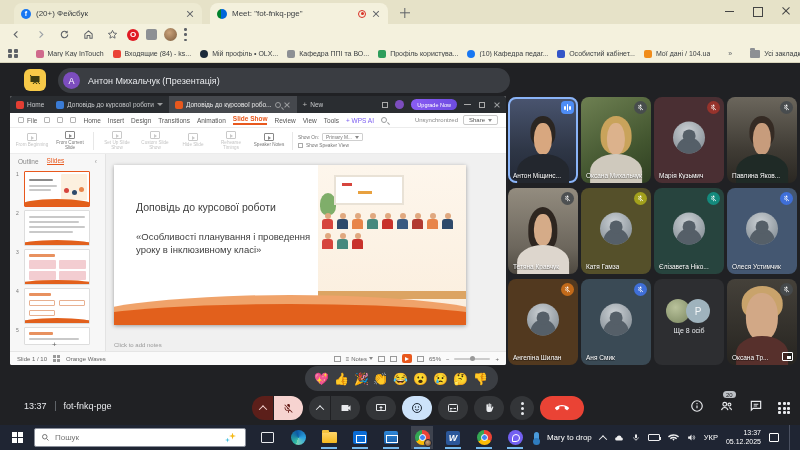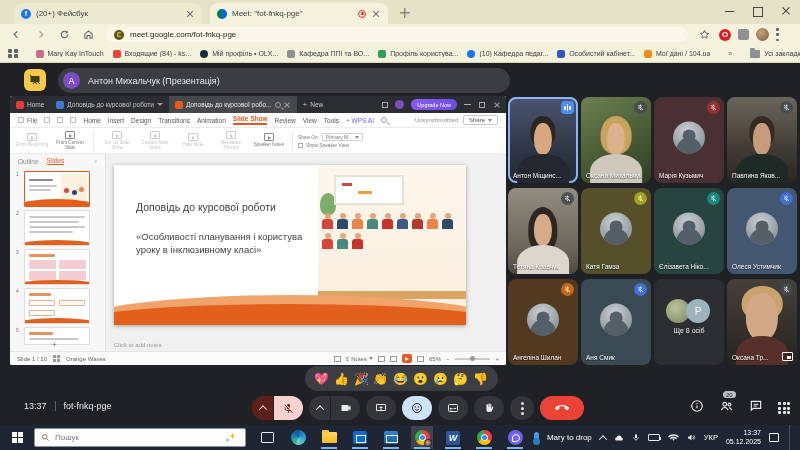--- a/index.html
+++ b/index.html
@@ -294,24 +294,20 @@
       <svg width="11" height="11" viewBox="0 0 24 24">
           <path fill="none" stroke="#5f6368" stroke-width="2.4" d="M19 12a7 7 0 1 1-2-4.9"></path>
           <path fill="#5f6368" d="M19 3v6h-6z"></path>
         </svg>
       </span>
     <span class="navic">
       <svg width="11" height="11" viewBox="0 0 24 24">
           <path fill="none" stroke="#5f6368" stroke-width="2.2" d="M4 11l8-7 8 7v9h-5v-6h-6v6H4z"></path>
         </svg>
       </span>
-    <div class="addr">
-      <span class="site-favi"></span>
-      <span class="url">meet.google.com/fot-fnkq-pge</span>
-    </div>
     <div class="tool-r">
       <span class="navic" style="margin:0">
         <svg width="11" height="11" viewBox="0 0 24 24">
             <path fill="none" stroke="#5f6368" stroke-width="2" d="M12 3l2.7 5.8 6.3.7-4.7 4.3 1.3 6.2L12 16.9 6.4 20l1.3-6.2L3 9.5l6.3-.7z"></path>
           </svg>
         </span>
       <span class="redext">O</span>
       <span class="greyext"></span>
       <span class="uavatar"></span>
       <span class="kebab">
@@ -551,21 +547,21 @@
               <i class="orgline" style="left:4px;top:4px;width:24px"></i>
               <i class="tline" style="left:4px;top:10px;width:50px"></i>
             </div>
           </div>
           <span class="addslide">+</span>
         </div>
 
         <div class="editor">
           <div class="slide">
             <div class="s-title">Доповідь до курсової роботи</div>
-            <div class="s-sub">«Особливості планування і користува уроку в інклюзивному класі»</div>
+            <div class="s-sub">«Особливості планування і проведення уроку в інклюзивному класі»</div>
             <div class="s-ill">
               <div class="plant"></div>
               <div class="board">
                   <i></i>
                   <em></em>
                 </div>
               <div class="crowd">
                 <span class="kid" style="--c:#d6453d"></span>
                   <span class="kid" style="--c:#2e4a6b"></span>
                   <span class="kid" style="--c:#e8854a"></span>

